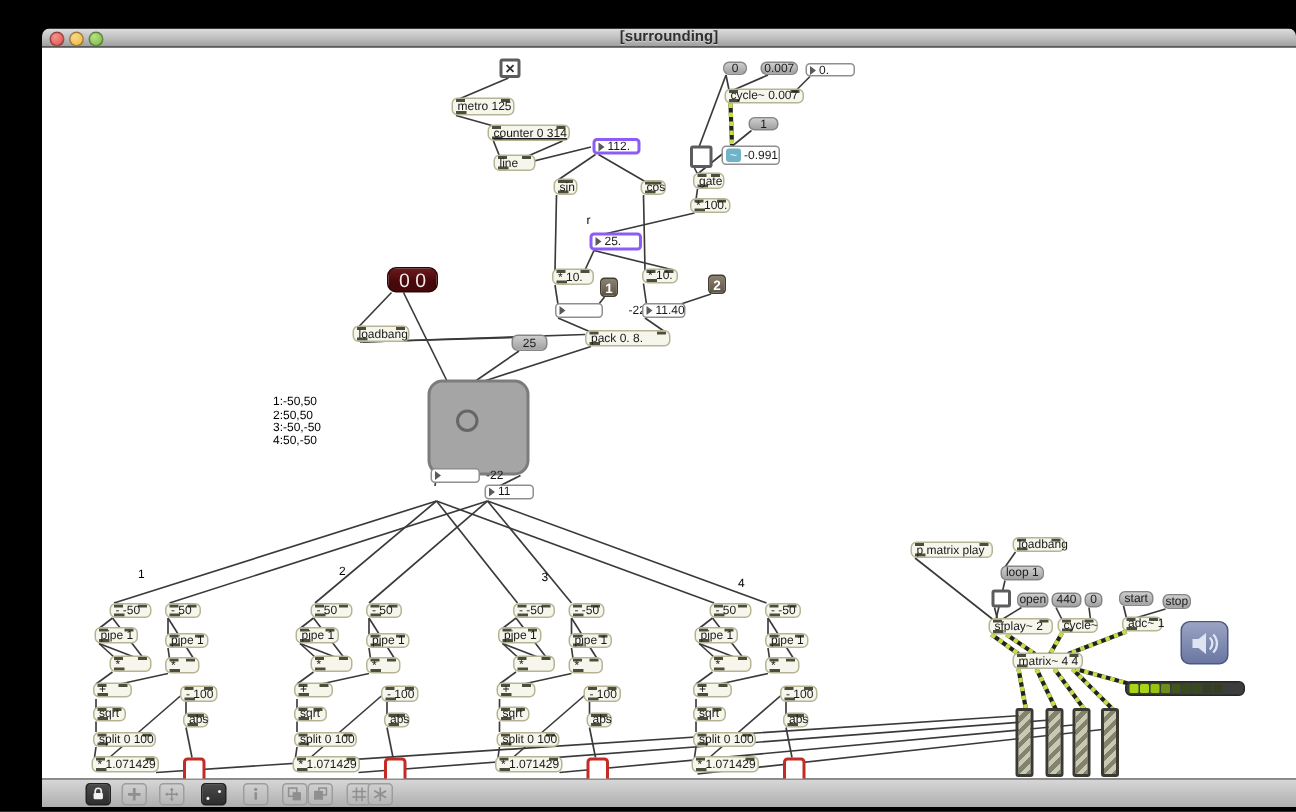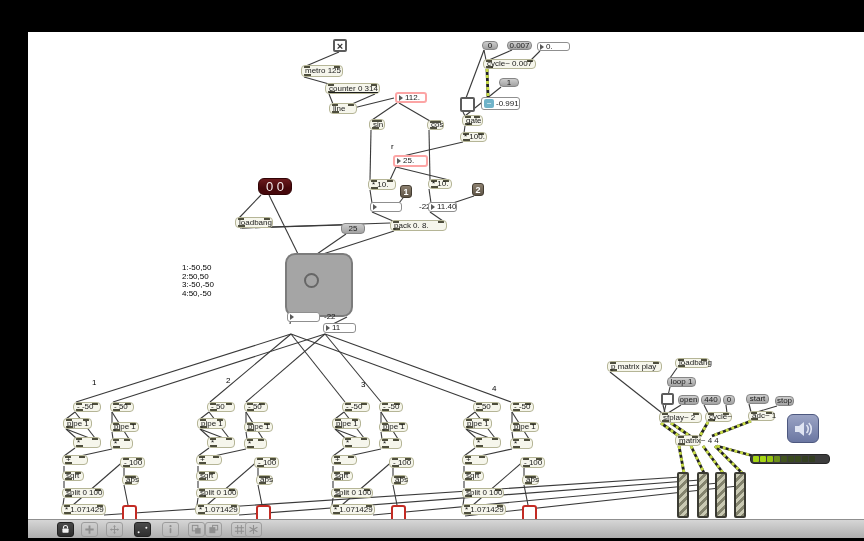--- a/index.html
+++ b/index.html
@@ -29,21 +29,21 @@
     background-image:linear-gradient(#4d4d3c,#4d4d3c),linear-gradient(#4d4d3c,#4d4d3c),linear-gradient(#4d4d3c,#4d4d3c);
     background-repeat:no-repeat;background-size:6px 2px,6px 2px,7px 2px;
     background-position:2px 0,right 2px top 0,2px 100%;}
   .message{background:linear-gradient(#cdcdcd,#a2a2a2);border:1px solid #868686;border-radius:4px;
     padding:0 3px;justify-content:center;}
   .message-dark{background:linear-gradient(#6b1a1d,#46080b 60%);border:1px solid #300406;border-radius:6px;
     color:#f3e9e9;font-size:13px;justify-content:center;}
   .button{background:linear-gradient(#8d8170,#5f5547);border:1px solid #433c31;border-radius:3px;
     color:#fff;font-weight:bold;font-size:9px;justify-content:center;}
   .number,.number-red{background:#fff;border:1px solid #8f8f8f;border-radius:3px;padding:0 2px;}
-  .number-red{border:2px solid #fca5a5;}
+  .number-red{border:2px solid #8b5cf6;}
   .tri{width:0;height:0;border-left:4px solid #5a5a5a;border-top:3px solid transparent;
        border-bottom:3px solid transparent;margin-right:2px;flex:0 0 auto;}
   .number-sig{background:#fff;border:1px solid #8f8f8f;border-radius:3px;padding:0 2px;}
   .sigicon{width:10px;height:9px;background:#6fb3c9;border-radius:2px;color:#fff;font-size:8px;
     display:flex;align-items:center;justify-content:center;margin-right:2px;flex:0 0 auto;}
   .toggle,.toggle-checked{background:#fff;border:2px solid #5c5c5c;border-radius:2px;
     justify-content:center;color:#333;font-size:11px;font-weight:bold;}
   .comment{color:#000;white-space:pre-line;line-height:8.5px;}
   .pictslider{background:#a5a5a5;border:2px solid #7c7c7c;border-radius:10px;}
   .knob{position:absolute;left:17px;top:18px;width:11px;height:11px;border:2px solid #666;
@@ -53,20 +53,26 @@
   .meter{background:#3d3d3d;border:1px solid #262626;border-radius:4px;padding:1px 2px;gap:1px;}
   .meter span{display:block;width:6px;height:6px;border-radius:1px;}
   .redbox{background:#fff;border:2px solid #c32b24;border-radius:3px;}
   .ezdac{background:linear-gradient(#9aa3c4,#6b77a2);border:1px solid #4d587f;border-radius:6px;
     justify-content:center;}
 </style>
 </head>
 <body>
 
 <div id="screen">
+  <div id="titlebar">
+    <span class="tlight" style="left:5px;background:radial-gradient(circle at 35% 30%,#f4938e,#e0504a);"></span>
+    <span class="tlight" style="left:18px;background:radial-gradient(circle at 35% 30%,#f8d78a,#efb63e);"></span>
+    <span class="tlight" style="left:31px;background:radial-gradient(circle at 35% 30%,#b7e08a,#79ba3d);"></span>
+    <div id="title">[surrounding]</div>
+  </div>
 
   <div id="canvas"></div>
 
   <svg id="cords" width="864" height="541">
       <line x1="339" y1="52" x2="306" y2="66" stroke="#3a3a3a" stroke-width="1.1"></line>
       <line x1="304" y1="77" x2="329" y2="84" stroke="#3a3a3a" stroke-width="1.1"></line>
       <line x1="329" y1="94" x2="333" y2="104" stroke="#3a3a3a" stroke-width="1.1"></line>
       <line x1="375" y1="94" x2="352" y2="104" stroke="#3a3a3a" stroke-width="1.1"></line>
       <line x1="333" y1="113" x2="394" y2="98" stroke="#3a3a3a" stroke-width="1.1"></line>
       <line x1="397" y1="103" x2="372" y2="120" stroke="#3a3a3a" stroke-width="1.1"></line>
@@ -271,21 +277,21 @@
       <div class="box message" style="left: 667px; top: 377px; width: 29px; height: 10px;">loop 1</div>
       <div class="box toggle" style="left: 661px; top: 393px; width: 13px; height: 12px;"></div>
       <div class="box message" style="left: 678px; top: 395px; width: 21px; height: 10px;">open</div>
       <div class="box message" style="left: 701px; top: 395px; width: 20px; height: 10px;">440</div>
       <div class="box message" style="left: 723px; top: 395px; width: 12px; height: 10px;">0</div>
       <div class="box message" style="left: 746px; top: 394px; width: 23px; height: 10px;">start</div>
       <div class="box message" style="left: 775px; top: 396px; width: 19px; height: 10px;">stop</div>
       <div class="box object" style="left: 659px; top: 412px; width: 43px; height: 11px;">sfplay~ 2</div>
       <div class="box object" style="left: 705px; top: 412px; width: 27px; height: 10px;">cycle~</div>
       <div class="box object" style="left: 748px; top: 411px; width: 27px; height: 10px;">adc~ 1</div>
-      <div class="box object" style="left: 675px; top: 435px; width: 26px; height: 11px;">matrix~ 4 4</div>
+      <div class="box object" style="left: 675px; top: 435px; width: 47px; height: 11px;">matrix~ 4 4</div>
       <div class="box ezdac" style="left: 787px; top: 414px; width: 32px; height: 29px;">
         <svg viewBox="0 0 24 22" width="24" height="22">
           <path d="M4 8v6h4l5 4V4L8 8z" fill="#dfe4f2"></path>
           <path d="M15.5 7a5.5 5.5 0 0 1 0 8M17.8 5a8.5 8.5 0 0 1 0 12" stroke="#dfe4f2" stroke-width="1.6" fill="none"></path>
         </svg>
       </div>
       <div class="box meter" style="left: 750px; top: 454px; width: 80px; height: 10px;">
         <span style="background: rgb(166, 214, 20);"></span>
         <span style="background: rgb(166, 214, 20);"></span>
         <span style="background: rgb(150, 196, 15);"></span>

